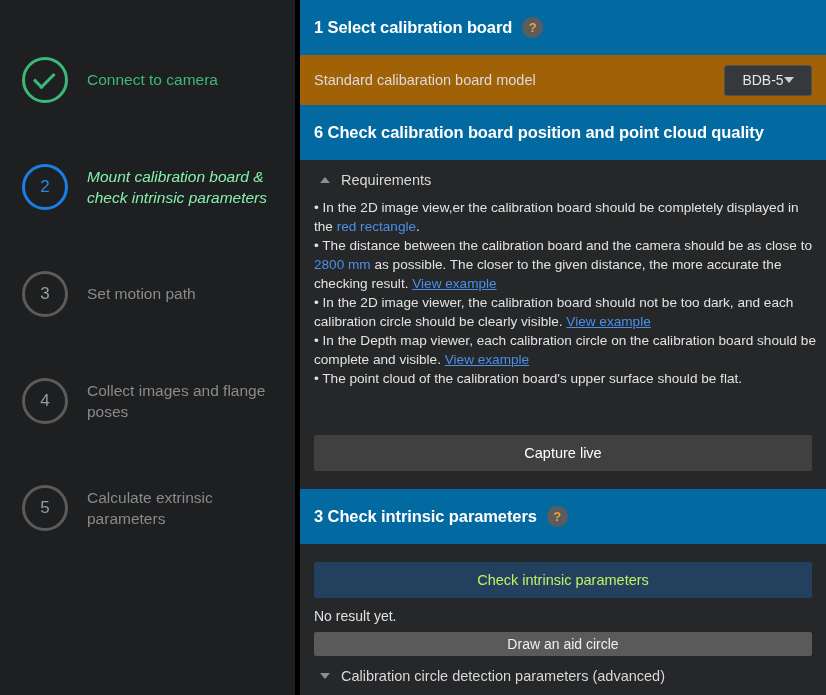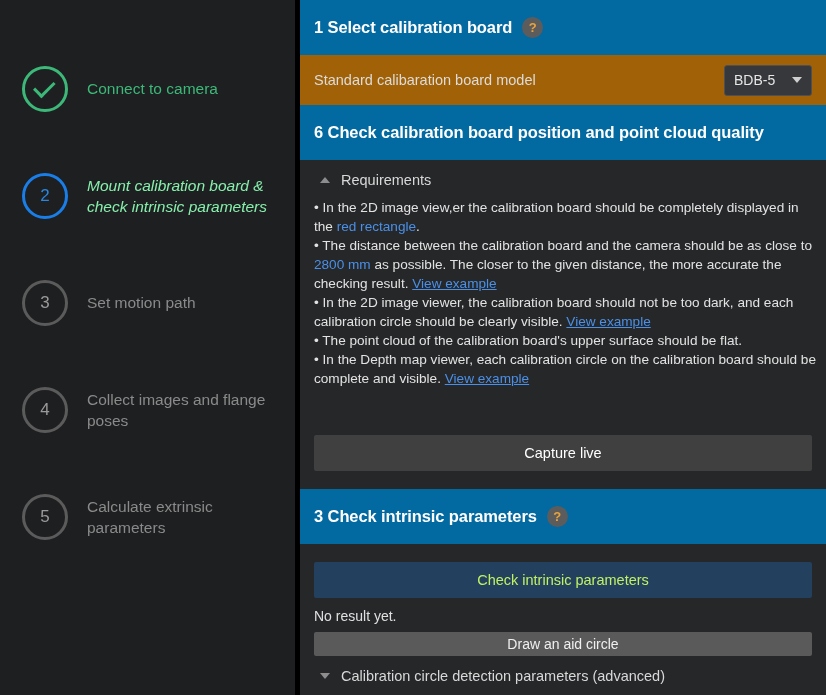--- a/index.html
+++ b/index.html
@@ -22,21 +22,21 @@
   }
 
   
   .sidebar {
     width: 300px;
     min-width: 300px;
     height: 695px;
     background: #1e1f21;
     border-right: 5px solid #000000;
     box-sizing: border-box;
-    padding-top: 35px;
+    padding-top: 26px;
   }
   .step {
     display: flex;
     align-items: center;
     height: 107px;
     padding-left: 22px;
     box-sizing: border-box;
   }
   .step-circle {
     width: 46px;
@@ -123,21 +123,21 @@
     flex: 1;
   }
   .select {
     width: 88px;
     height: 31px;
     background: #37383b;
     border: 1px solid #4e4f52;
     border-radius: 3px;
     display: flex;
     align-items: center;
-    justify-content: space-between;
+    justify-content: center;
     padding: 0 9px;
     box-sizing: border-box;
     font-size: 14px;
     color: #e6e6e6;
   }
   .caret-down {
     width: 0; height: 0;
     border-left: 5px solid transparent;
     border-right: 5px solid transparent;
     border-top: 6px solid #cfcfcf;
@@ -283,22 +283,22 @@
 
     <div class="collapsible">
       <span class="tri-up"></span>
       <span>Requirements</span>
     </div>
 
     <div class="req-list">
       <div class="req-item"><span>• In the 2D image view,er the calibration board should be completely displayed in the </span><a class="lnk" href="#">red rectangle</a><span>.</span></div>
       <div class="req-item"><span>• The distance between the calibration board and the camera should be as close to </span><a class="lnk" href="#">2800 mm</a><span> as possible. The closer to the given distance, the more accurate the checking result. </span><a class="lnk underline" href="#">View example</a></div>
       <div class="req-item"><span>• In the 2D image viewer, the calibration board should not be too dark, and each calibration circle should be clearly visible. </span><a class="lnk underline" href="#">View example</a></div>
+      <div class="req-item"><span>• In the Depth map viewer, each calibration circle on the calibration board should be complete and visible. </span><a class="lnk underline" href="#">View example</a></div>
       <div class="req-item"><span>• The point cloud of the calibration board's upper surface should be flat.</span></div>
-      <div class="req-item"><span>• In the Depth map viewer, each calibration circle on the calibration board should be complete and visible. </span><a class="lnk underline" href="#">View example</a></div>
     </div>
 
     <div class="spacer-lg"></div>
 
     <div class="btn btn-primary">Capture live</div>
 
     <div class="spacer-sm"></div>
 
     <div class="section-header">
       <span class="section-title">3 Check intrinsic parameters</span>

